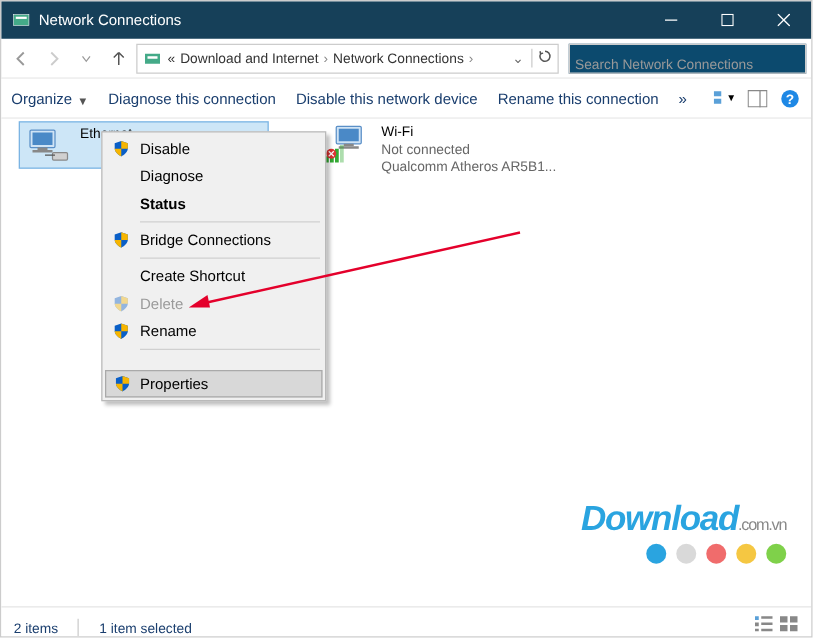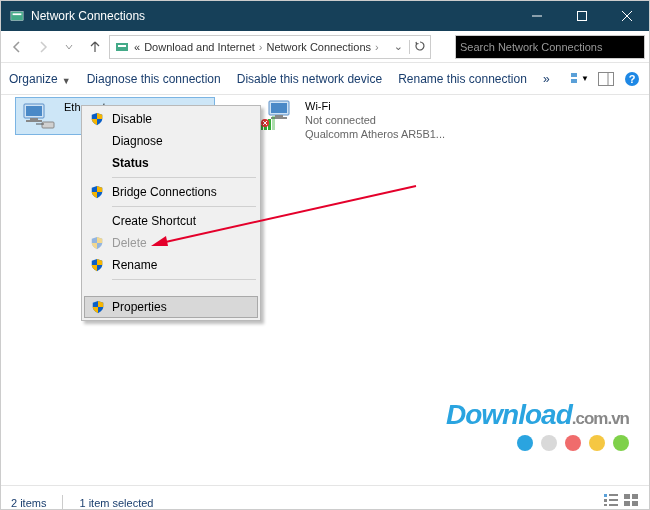--- a/index.html
+++ b/index.html
@@ -14,21 +14,21 @@
 
   
   .addr-row { height: 32px; display: flex; align-items: center; border-bottom: 1px solid #e5e5e5; padding: 0 4px; gap: 2px; }
   .nav-arrow { width: 24px; height: 24px; display: flex; align-items: center; justify-content: center; color: #999; border-radius: 2px; }
   .nav-arrow.enabled { color: #333; }
   .addr-box { flex: 1; height: 24px; border: 1px solid #ccc; display: flex; align-items: center; padding: 0 4px; font-size: 11px; gap: 4px; background: #fff; }
   .addr-box .crumb { color: #333; }
   .addr-box .sep { color: #888; }
   .addr-box .spacer { flex: 1; }
   .addr-box .dropdown-arrow { color: #666; padding: 0 2px; }
-  .search-box { width: 190px; height: 24px; border: 1px solid #ccc; margin-left: 22px; display: flex; align-items: center; padding: 0 4px; font-size: 11px; color: #999; background: #000000; }
+  .search-box { width: 190px; height: 24px; border: 1px solid #ccc; margin-left: 6px; display: flex; align-items: flex-end; padding: 0 4px; font-size: 11px; color: #999; background: #0c4a6e; }
 
   
   .toolbar { height: 32px; border-bottom: 1px solid #e5e5e5; display: flex; align-items: center; padding: 0 8px; font-size: 12px; gap: 16px; background: #fff; }
   .tool-item { display: flex; align-items: flex-end; gap: 4px; color: #1a3e6e; }
   .tool-item .chev { font-size: 9px; color: #555; }
   .toolbar-right { margin-left: auto; display: flex; align-items: center; gap: 8px; }
   .toolbar-icon { width: 18px; height: 18px; display: flex; align-items: center; justify-content: center; }
 
   
   .content { position: relative; height: 390px; background: #fff; padding: 6px 10px; }
@@ -50,21 +50,21 @@
   .ctx-shield { position: absolute; left: 6px; width: 14px; height: 14px; }
 
   
   .statusbar { position: absolute; bottom: 0; left: 0; right: 0; height: 24px; border-top: 1px solid #e5e5e5; display: flex; align-items: flex-end; padding: 0 10px; font-size: 11px; color: #1a3e6e; gap: 16px; background: #fff; }
   .statusbar .sep-v { width: 1px; height: 14px; background: #ccc; }
   .statusbar-right { margin-left: auto; display: flex; gap: 4px; }
 
   
   .watermark { position: absolute; right: 20px; bottom: 34px; text-align: right; }
   .wm-text { font-size: 28px; font-weight: 700; font-style: italic; color: #2aa4e0; letter-spacing: -1px; }
-  .wm-text .vn { font-size: 17px; font-weight: 700; font-style: normal; color: #888; }
+  .wm-text .vn { font-size: 13px; font-weight: 400; font-style: normal; color: #888; }
   .dots { display: flex; gap: 8px; justify-content: flex-end; margin-top: 4px; }
   .dot { width: 16px; height: 16px; border-radius: 50%; }
 
   
   .red-arrow { position: absolute; pointer-events: none; }
 
   
   .shield-svg { fill: #0a5fc7; }
   .shield-svg .y { fill: #f7b500; }
 </style>

